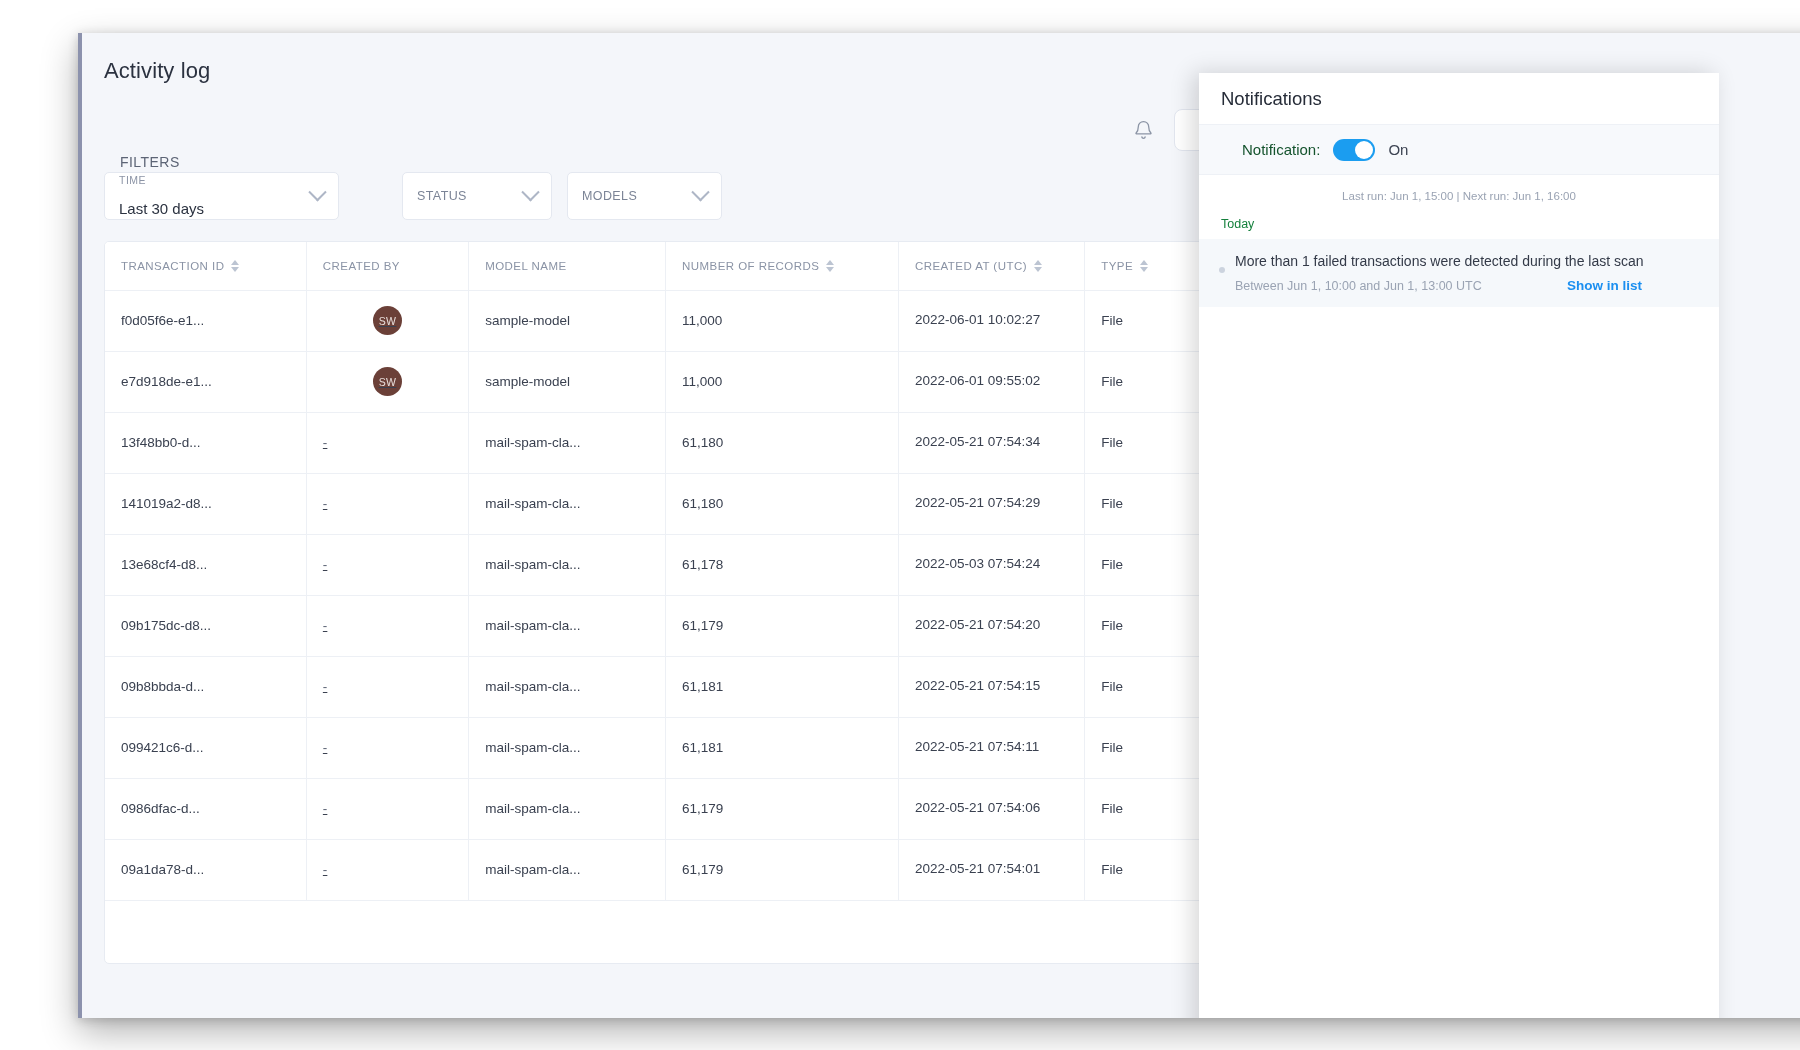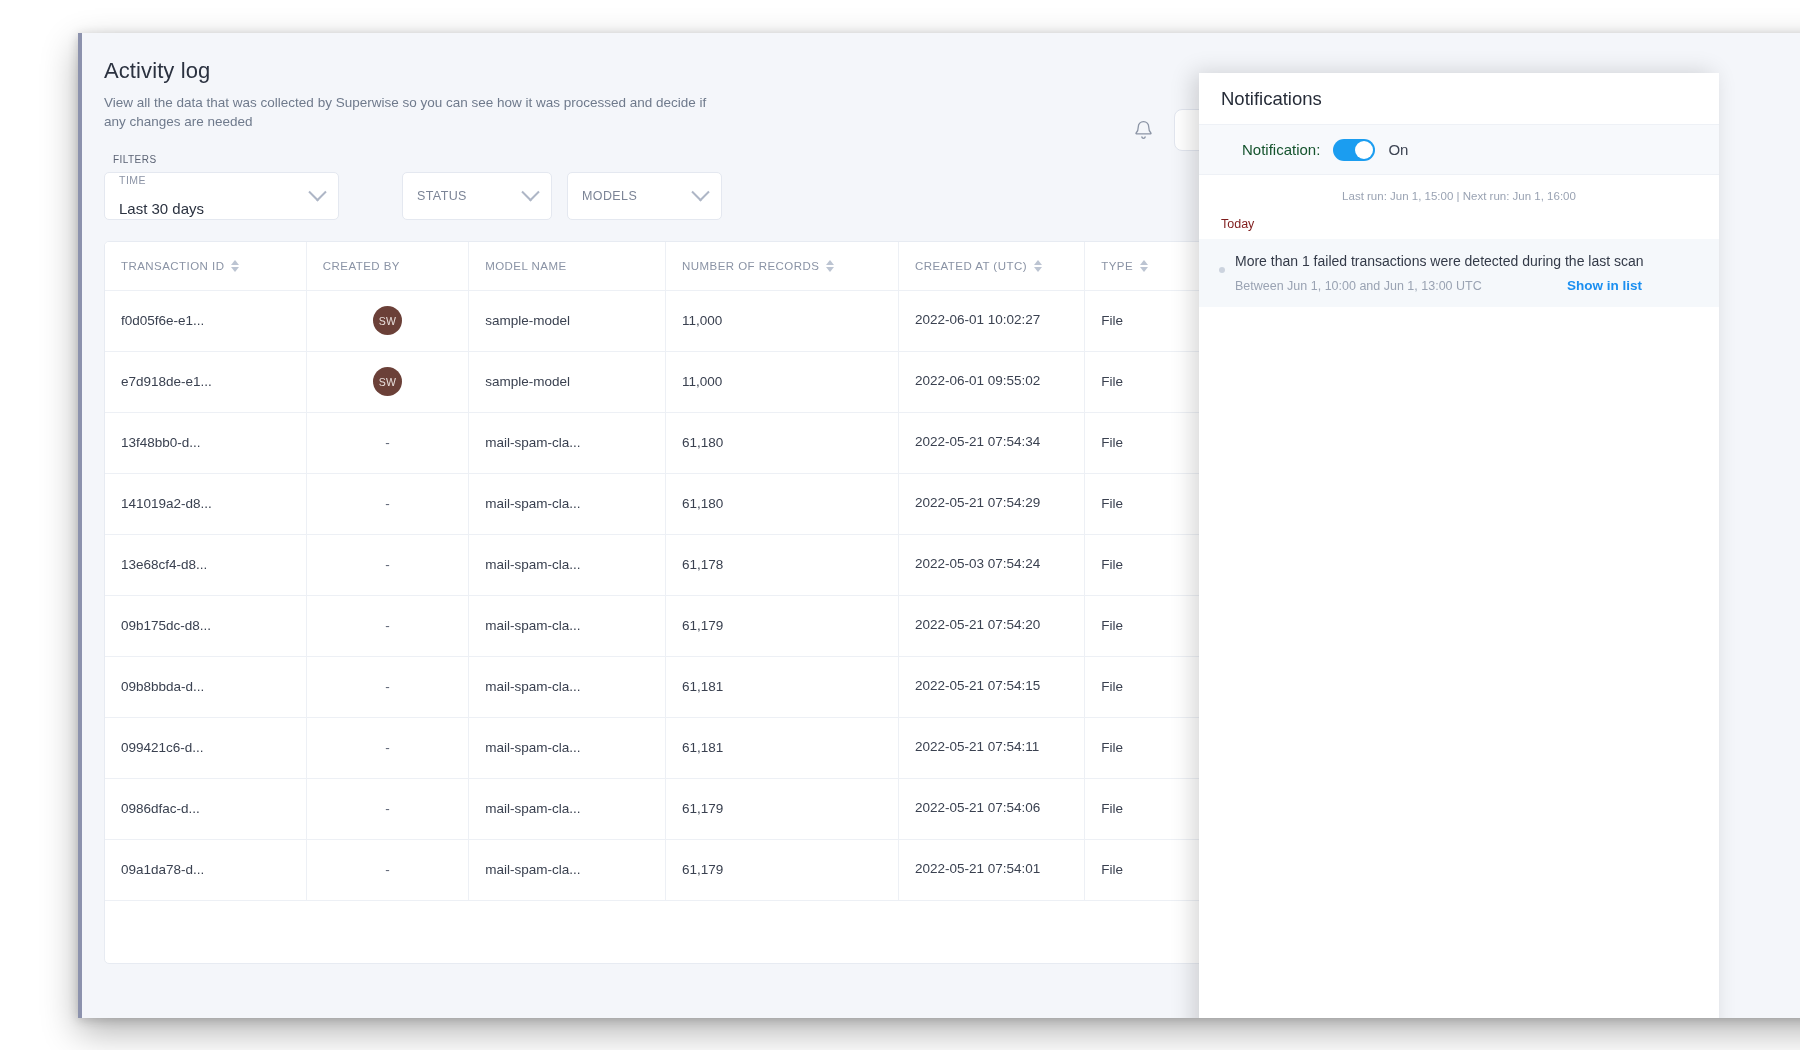--- a/index.html
+++ b/index.html
@@ -32,22 +32,22 @@
   }
   
   .page-head { position: absolute; left: 22px; top: 25px; }
   .page-title {
     font-size: 22px; color: #2b3240; font-weight: 400; letter-spacing: .1px;
   }
   .page-sub {
     margin-top: 9px; font-size: 13.5px; color: #6f7a8c; line-height: 1.42; max-width: 620px;
   }
   .filters-label {
-    position: absolute; left: 31px; top: 121px;
-    font-size: 10px; color: #5c6475; letter-spacing: .45px; font-weight: 400;
+    position: absolute; left: 38px; top: 121px;
+    font-size: 14px; color: #5c6475; letter-spacing: .45px; font-weight: 400;
   }
   
   .bell-btn {
     position: absolute; left: 1044px; top: 80px;
     width: 34px; height: 34px;
     display: flex; align-items: center; justify-content: center;
     cursor: pointer;
   }
   .search-box {
     position: absolute; left: 1092px; top: 76px;
@@ -102,21 +102,21 @@
   .sort-ic i.up { border-bottom: 5px solid #bcc4d2; }
   .sort-ic i.dn { border-top: 5px solid #bcc4d2; }
   table.grid td {
     height: 61px;
     font-size: 13.5px; color: #3a4150;
     padding: 0 16px;
     border-bottom: 1px solid #edf0f5; border-right: 1px solid #edf0f5;
     vertical-align: middle; white-space: nowrap;
   }
   td.dt { line-height: 1.65; white-space: normal; }
-  td.ctr { text-align: center; }
+  td.ctr { text-align: left; text-decoration: underline; }
   .avatar {
     width: 29px; height: 29px; border-radius: 50%;
     background: #6b4038; color: #e9dfdc;
     display: flex; align-items: center; justify-content: center;
     font-size: 10.5px; letter-spacing: .4px; margin: 0 auto;
   }
   .dash { color: #5a6273; }
   
   .c1{width:134px}.c2{width:108px}.c3{width:131px}.c4{width:155px}
   .c5{width:124px}.c6{width:84px}.c7{width:125px}.c8{width:230px}
@@ -145,21 +145,21 @@
   }
   .switch .knob {
     position: absolute; right: 2px; top: 2px;
     width: 18px; height: 18px; border-radius: 50%; background: #ffffff;
   }
   .tg-state { font-size: 15px; color: #3d4453; }
   .runline {
     text-align: center; font-size: 11.5px; color: #9aa3b3;
     padding: 15px 0 6px;
   }
-  .day-label { font-size: 12.5px; color: #7f1d1d; padding: 9px 0 8px 22px; }
+  .day-label { font-size: 12.5px; color: #15803d; padding: 9px 0 8px 22px; }
   .notif-item {
     background: #f5f8fb; padding: 12px 22px 14px 36px; position: relative;
   }
   .dot {
     position: absolute; left: 20px; top: 28px;
     width: 6px; height: 6px; border-radius: 50%; background: #ccd3de;
   }
   .notif-msg { font-size: 14px; color: #333a48; line-height: 1.45; }
   .notif-bottom {
     display: flex; align-items: baseline; justify-content: space-between;
@@ -174,21 +174,20 @@
 </head>
 <body>
 
 <div id="root">
   <div class="app-window">
     <div class="side-rail"></div>
     <div class="app-body">
 
       <div class="page-head">
         <div class="page-title">Activity log</div>
-        <div class="page-sub">View all the data that was collected by Superwise so you can see how it was processed and decide if any changes are needed</div>
       </div>
       <div class="filters-label">FILTERS</div>
 
       <div class="bell-btn">
         <svg width="19" height="21" viewBox="0 0 19 21">
           <path d="M9.5 1.6c-3.1 0-5.2 2.3-5.2 5.2 0 4.1-1.4 5.4-2.2 6.2-.3.3-.1.8.3.8h14.2c.4 0 .6-.5.3-.8-.8-.8-2.2-2.1-2.2-6.2 0-2.9-2.1-5.2-5.2-5.2z" fill="none" stroke="#8b94a5" stroke-width="1.3"></path>
           <path d="M7.6 16.5c.3 1.1 1 1.8 1.9 1.8s1.6-.7 1.9-1.8" fill="none" stroke="#8b94a5" stroke-width="1.3"></path>
         </svg>
       </div>
       <div class="search-box" placeholder=""></div>

